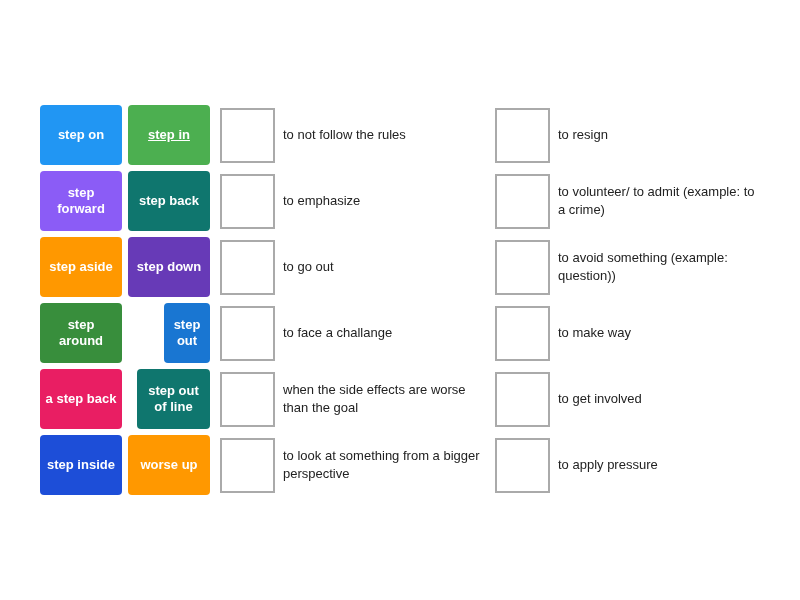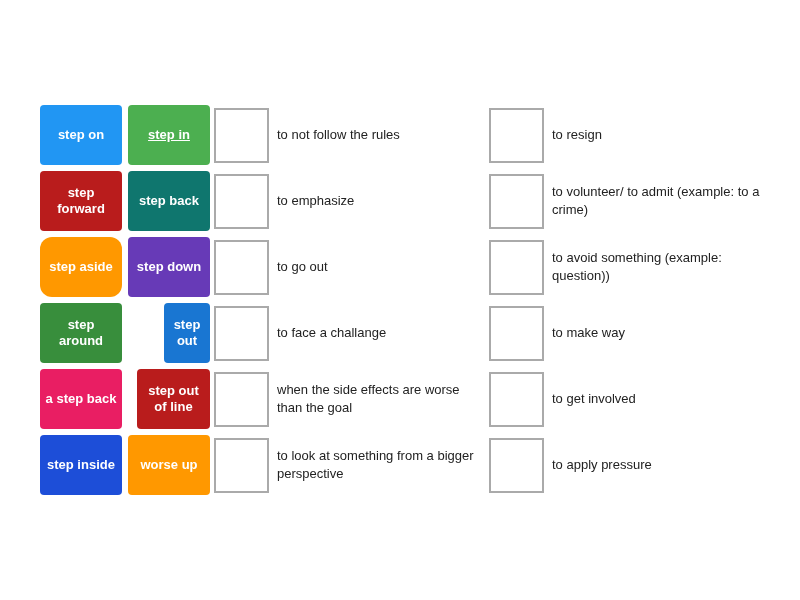--- a/index.html
+++ b/index.html
@@ -11,21 +11,21 @@
       height: 600px;
       overflow: hidden;
       display: flex;
       align-items: center;
       justify-content: center;
     }
     .container {
       display: flex;
       flex-direction: row;
       align-items: flex-end;
-      gap: 4px;
+      gap: 10px;
       padding: 20px;
       width: 760px;
     }
 
     
     .phrases-grid {
       display: grid;
       grid-template-columns: 1fr 1fr;
       gap: 6px;
       width: 170px;
@@ -85,31 +85,31 @@
 </head>
 <body>
 
 <div class="container">
 
   <div class="phrases-grid">
 
     <div class="phrase-btn" style="background-color:#2196F3;">step on</div>
     <div class="phrase-btn" style="background-color:#4CAF50;text-decoration:underline;">step in</div>
 
-    <div class="phrase-btn" style="background-color:#b91c1c;">step forward</div>
+    <div class="phrase-btn" style="background-color:#8b5cf6;">step forward</div>
     <div class="phrase-btn" style="background-color:#0f766e;">step back</div>
 
-    <div class="phrase-btn" style="background-color:#FF9800;border-radius:12px;">step aside</div>
+    <div class="phrase-btn" style="background-color:#FF9800;">step aside</div>
     <div class="phrase-btn" style="background-color:#673AB7;">step down</div>
 
     <div class="phrase-btn" style="background-color:#388E3C;">step around</div>
     <div class="phrase-btn" style="background-color:#1976D2;margin-left:36px;">step out</div>
 
     <div class="phrase-btn" style="background-color:#E91E63;">a step back</div>
-    <div class="phrase-btn" style="background-color:#b91c1c;margin-left:9px;">step out of line</div>
+    <div class="phrase-btn" style="background-color:#0f766e;margin-left:9px;">step out of line</div>
 
     <div class="phrase-btn" style="background-color:#1d4ed8;">step inside</div>
     <div class="phrase-btn" style="background-color:#FF9800;">worse up</div>
   </div>
 
   <div class="definitions-col">
     <div class="def-row">
       <div class="match-box"></div>
       <span class="def-text">to not follow the rules</span>
     </div>

